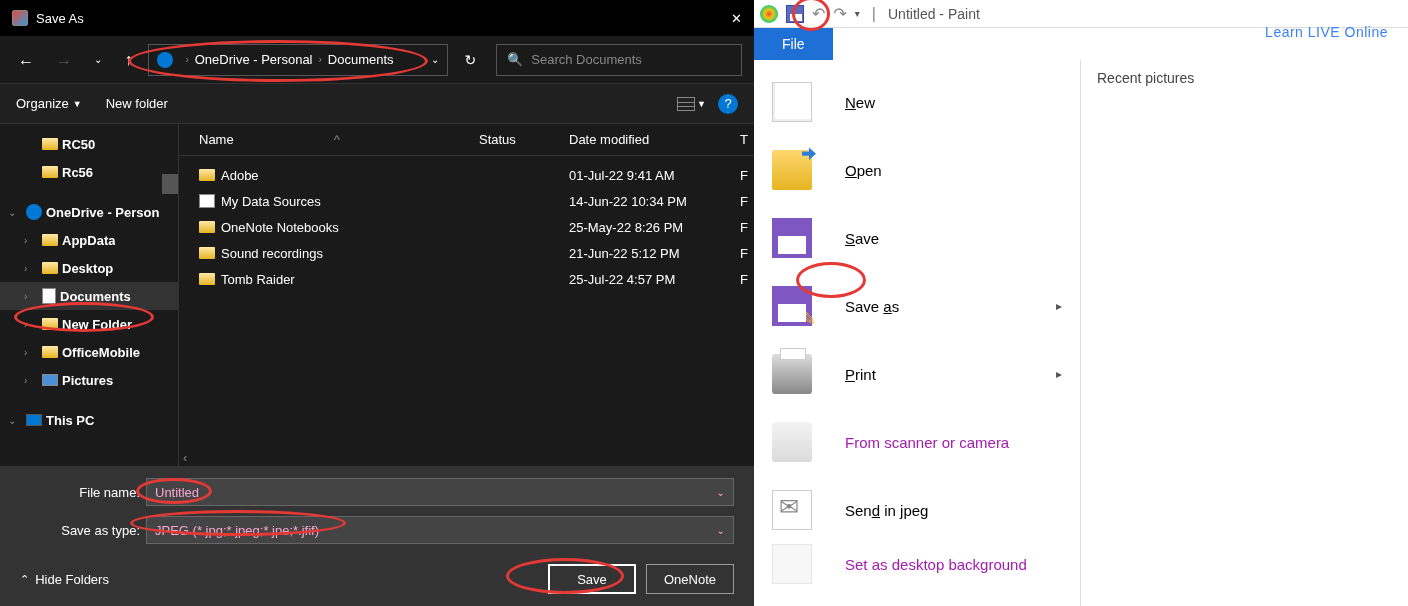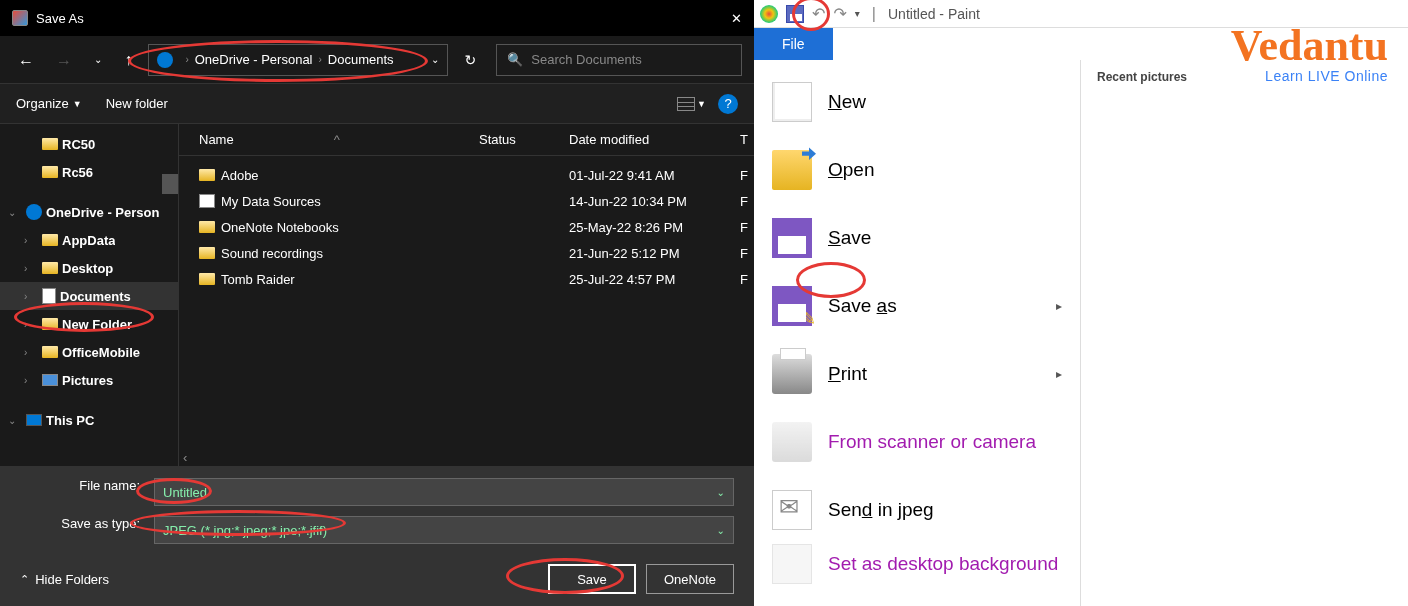--- a/index.html
+++ b/index.html
@@ -58,23 +58,23 @@
 .fp-rows { flex: 1; padding: 6px 0; }
 .fp-row { display: flex; height: 26px; align-items: center; font-size: 13px; padding-left: 20px; }
 .fp-row .name { flex: 0 0 280px; display: flex; align-items: center; gap: 6px; }
 .fp-row .status { flex: 0 0 90px; }
 .fp-row .date { flex: 1; }
 .fp-row .t { flex: 0 0 14px; }
 .data-ico { width: 16px; height: 14px; background: #fff; border: 1px solid #888; }
 .fp-scroll { display: flex; align-items: center; height: 18px; padding-left: 4px; color: #888; font-size: 13px; }
 
 .bottom-panel { background: #333; padding: 12px 20px 12px 20px; }
-.field-row { display: flex; margin-bottom: 10px; gap: 8px; }
+.field-row { display: flex; align-items: center; margin-bottom: 10px; }
 .field-label { width: 120px; text-align: right; font-size: 13px; margin-right: 6px; }
-.field-input { flex: 1; height: 28px; background: #444; border: 1px solid #666; color: #86efac; padding: 0 8px; font-size: 13px; display: flex; align-items: center; position: relative; }
+.field-input { flex: 1; height: 28px; background: #444; border: 1px solid #666; color: #f9a8d4; padding: 0 8px; font-size: 13px; display: flex; align-items: center; position: relative; }
 .field-input .dd { margin-left: auto; font-size: 10px; }
 .btn-row { display: flex; align-items: center; margin-top: 20px; }
 .hide-f { display: flex; align-items: center; gap: 6px; font-size: 13px; }
 .btn-row .spacer { flex: 1; }
 .dlg-btn { width: 88px; height: 30px; border: 1px solid #999; background: #333; color: #fff; font-size: 13px; margin-left: 10px; display: flex; align-items: center; justify-content: center; }
 .dlg-btn.primary { border: 2px solid #fff; }
 
 
 .anno { position: absolute; border: 3px solid #e53935; border-radius: 50%; pointer-events: none; z-index: 50; }
 .anno-breadcrumb { left: 128px; top: 40px; width: 300px; height: 42px; border-radius: 50% / 50%; }
@@ -93,42 +93,42 @@
 .ti-sep { color: #888; margin: 0 4px; }
 .paint-title { font-size: 14px; color: #555; }
 
 .ribbon { background: #fff; }
 .ribbon-tab { display: inline-block; background: #1e6fd6; color: #fff; padding: 8px 28px; font-size: 14px; }
 
 .paint-body { flex: 1; display: flex; }
 .file-menu { flex: 0 0 326px; background: #fff; padding: 8px 0; }
 .fm-item { display: flex; align-items: center; height: 68px; padding: 0 18px; gap: 16px; position: relative; }
 .fm-icon { width: 40px; height: 40px; flex-shrink: 0; }
-.fm-label { font-size: 19px; }
+.fm-label { font-size: 15px; margin-left: 17px; }
 .fm-label .u { text-decoration: underline; }
 .fm-arrow { margin-left: auto; color: #555; font-size: 12px; }
 .fm-disabled { color: #a21caf; }
 
 .ico-new { background: #fff; border: 1px solid #ccc; box-shadow: 2px -2px 0 #eee inset; }
 .ico-open { background: linear-gradient(180deg, #ffd76e, #e6b422); border-radius: 2px; position: relative; }
 .ico-open::after { content: ""; position: absolute; right: -4px; top: -4px; width: 14px; height: 14px; background: #2e7dd6; clip-path: polygon(0 40%, 50% 40%, 50% 10%, 100% 55%, 50% 100%, 50% 70%, 0 70%); }
 .ico-save { background: #7e57c2; position: relative; }
 .ico-save::after { content: ""; position: absolute; left: 6px; top: 18px; width: 28px; height: 18px; background: #fff; }
 .ico-saveas { background: #7e57c2; position: relative; }
 .ico-saveas::after { content: ""; position: absolute; left: 6px; top: 18px; width: 28px; height: 18px; background: #fff; }
 .ico-saveas::before { content: "✎"; position: absolute; right: -4px; bottom: -4px; font-size: 18px; color: #e6b422; }
 .ico-print { background: linear-gradient(180deg, #ddd, #888); border-radius: 3px; position: relative; }
 .ico-print::after { content: ""; position: absolute; left: 8px; top: -6px; width: 24px; height: 10px; background: #fff; border: 1px solid #ccc; }
 .ico-scan { background: linear-gradient(180deg, #eee, #ccc); border-radius: 3px; filter: grayscale(1); opacity: 0.7; }
 .ico-email { background: #fff; border: 1px solid #ccc; position: relative; }
 .ico-email::after { content: "✉"; position: absolute; left: 6px; top: 2px; font-size: 24px; color: #888; }
 .ico-desktop { background: #eee; border: 1px solid #ccc; filter: grayscale(1); opacity: 0.5; }
 
 .right-col { flex: 1; border-left: 1px solid #ddd; padding: 10px 16px; }
-.rc-head { font-size: 12px; font-weight: bold; color: #444; }
+.rc-head { font-size: 14px; font-weight: normal; color: #444; }
 
 .anno-qadisk { left: 38px; top: -3px; width: 38px; height: 34px; border-radius: 50%; }
 .anno-fmsave { left: 42px; top: 58px; width: 70px; height: 36px; border-radius: 50%; }
 
 
 .vedantu { position: absolute; right: 20px; top: 24px; text-align: right; z-index: 60; }
 .ved-main { font-family: cursive; font-size: 44px; font-weight: bold; color: #f37321; line-height: 1; }
 .ved-sub { font-size: 14px; color: #3b82f6; letter-spacing: 0.5px; }
 </style>
 </head>
@@ -362,16 +362,15 @@
         <div class="fm-icon ico-desktop"></div>
         <span class="fm-label">Set as desktop background</span>
       </div>
     </div>
     <div class="right-col">
       <div class="rc-head">Recent pictures</div>
     </div>
   </div>
 
   <div class="vedantu">
-    <div class="ved-main">Vedantu</div>
     <div class="ved-sub">Learn LIVE Online</div>
   </div>
 </div>
 
 </body></html>

